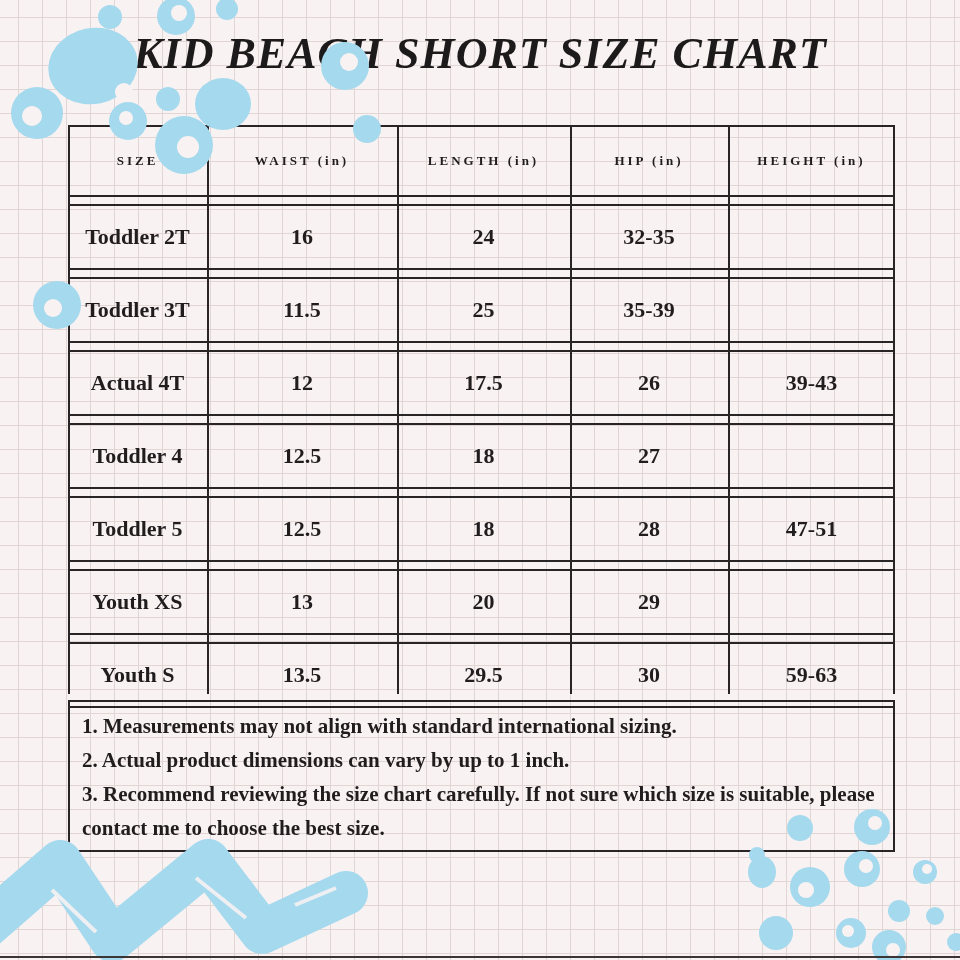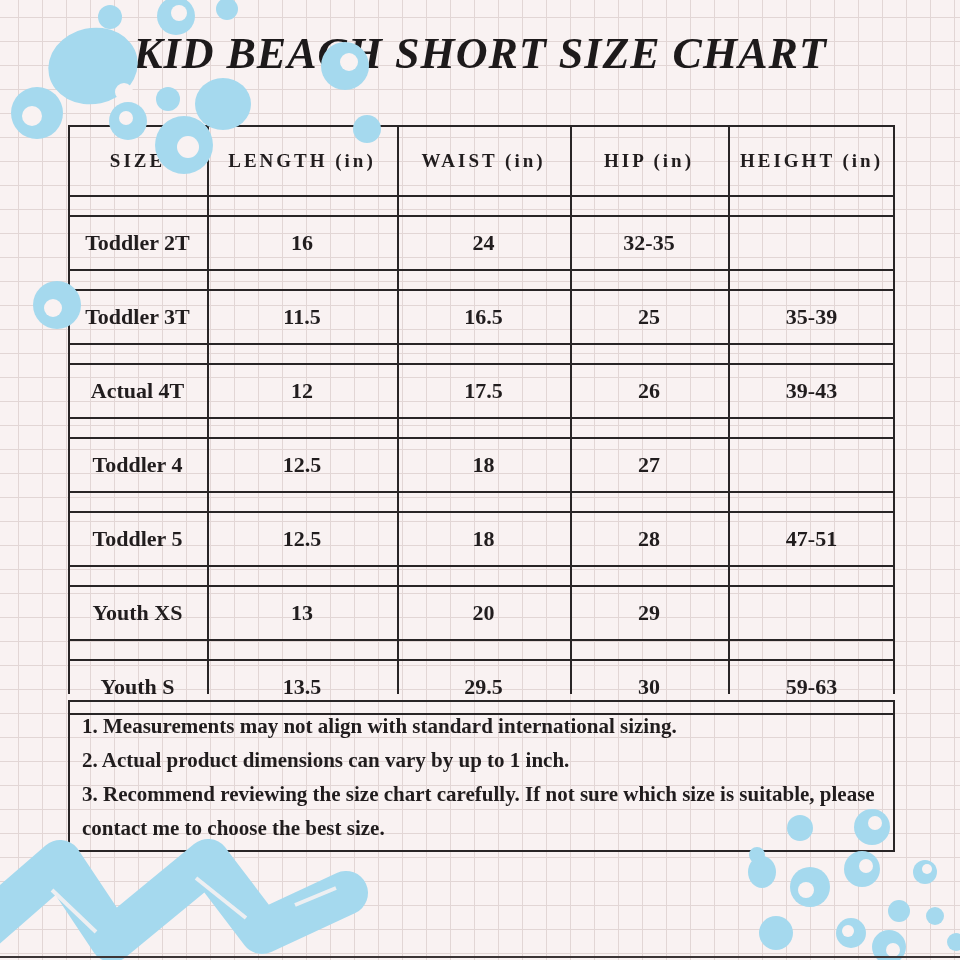--- a/index.html
+++ b/index.html
@@ -21,30 +21,30 @@
 
   .title{
     position:absolute;left:0;right:0;top:28px;z-index:2;
     text-align:center;
     font-size:44px;font-weight:bold;font-style:italic;
     letter-spacing:1px;color:#1d1a1b;white-space:nowrap;
   }
 
   .size-table{position:absolute;left:68px;top:125px;width:827px;height:569px;z-index:2;}
   .trow{
-    box-sizing:border-box;height:56px;margin-top:18px;
+    box-sizing:border-box;height:66px;margin-top:7px;
     border-top:2px solid var(--ink);border-bottom:2px solid var(--ink);
     display:grid;grid-template-columns:139px 190px 173px 158px 167px;
   }
   .trow.thead{height:72px;margin-top:0;}
   .cell{
     display:flex;align-items:center;justify-content:center;
     font-size:22px;font-weight:bold;color:#211d1e;white-space:nowrap;
   }
-  .thead .cell{font-size:19px;letter-spacing:3px;}
+  .thead .cell{font-size:13px;letter-spacing:3px;}
   .vline{position:absolute;top:0;bottom:0;width:2px;background:var(--ink);}
   .vl0{left:0;}.vl1{left:139px;}.vl2{left:329px;}.vl3{left:502px;}.vl4{left:660px;}.vl5{left:825px;}
 
   .notes-box{
     position:absolute;left:68px;top:700px;width:827px;height:152px;z-index:2;
     box-sizing:border-box;border:2px solid var(--ink);
     padding:7px 16px 0 12px;
   }
   .notes-box p{
     margin:0;font-size:21px;font-weight:bold;line-height:34px;color:#211d1e;
@@ -101,37 +101,36 @@
       <circle class="hole" cx="893" cy="950" r="7"></circle>
     <circle class="blue" cx="956" cy="942" r="9"></circle>
   </g>
 </svg>
 
 <div class="title">KID BEACH SHORT SIZE CHART</div>
 
 <div class="size-table">
   <div class="trow thead">
     <div class="cell">SIZE</div>
+    <div class="cell">WAIST (in)</div>
     <div class="cell">LENGTH (in)</div>
-    <div class="cell">WAIST (in)</div>
     <div class="cell">HIP (in)</div>
     <div class="cell">HEIGHT (in)</div>
   </div>
 
   <div class="trow">
     <div class="cell">Toddler 2T</div>
     <div class="cell">16</div>
     <div class="cell">24</div>
     <div class="cell">32-35</div>
   </div>
 
   <div class="trow">
     <div class="cell">Toddler 3T</div>
     <div class="cell">11.5</div>
-    <div class="cell">16.5</div>
     <div class="cell">25</div>
     <div class="cell">35-39</div>
   </div>
 
   <div class="trow">
     <div class="cell">Actual 4T</div>
     <div class="cell">12</div>
     <div class="cell">17.5</div>
     <div class="cell">26</div>
     <div class="cell">39-43</div>

